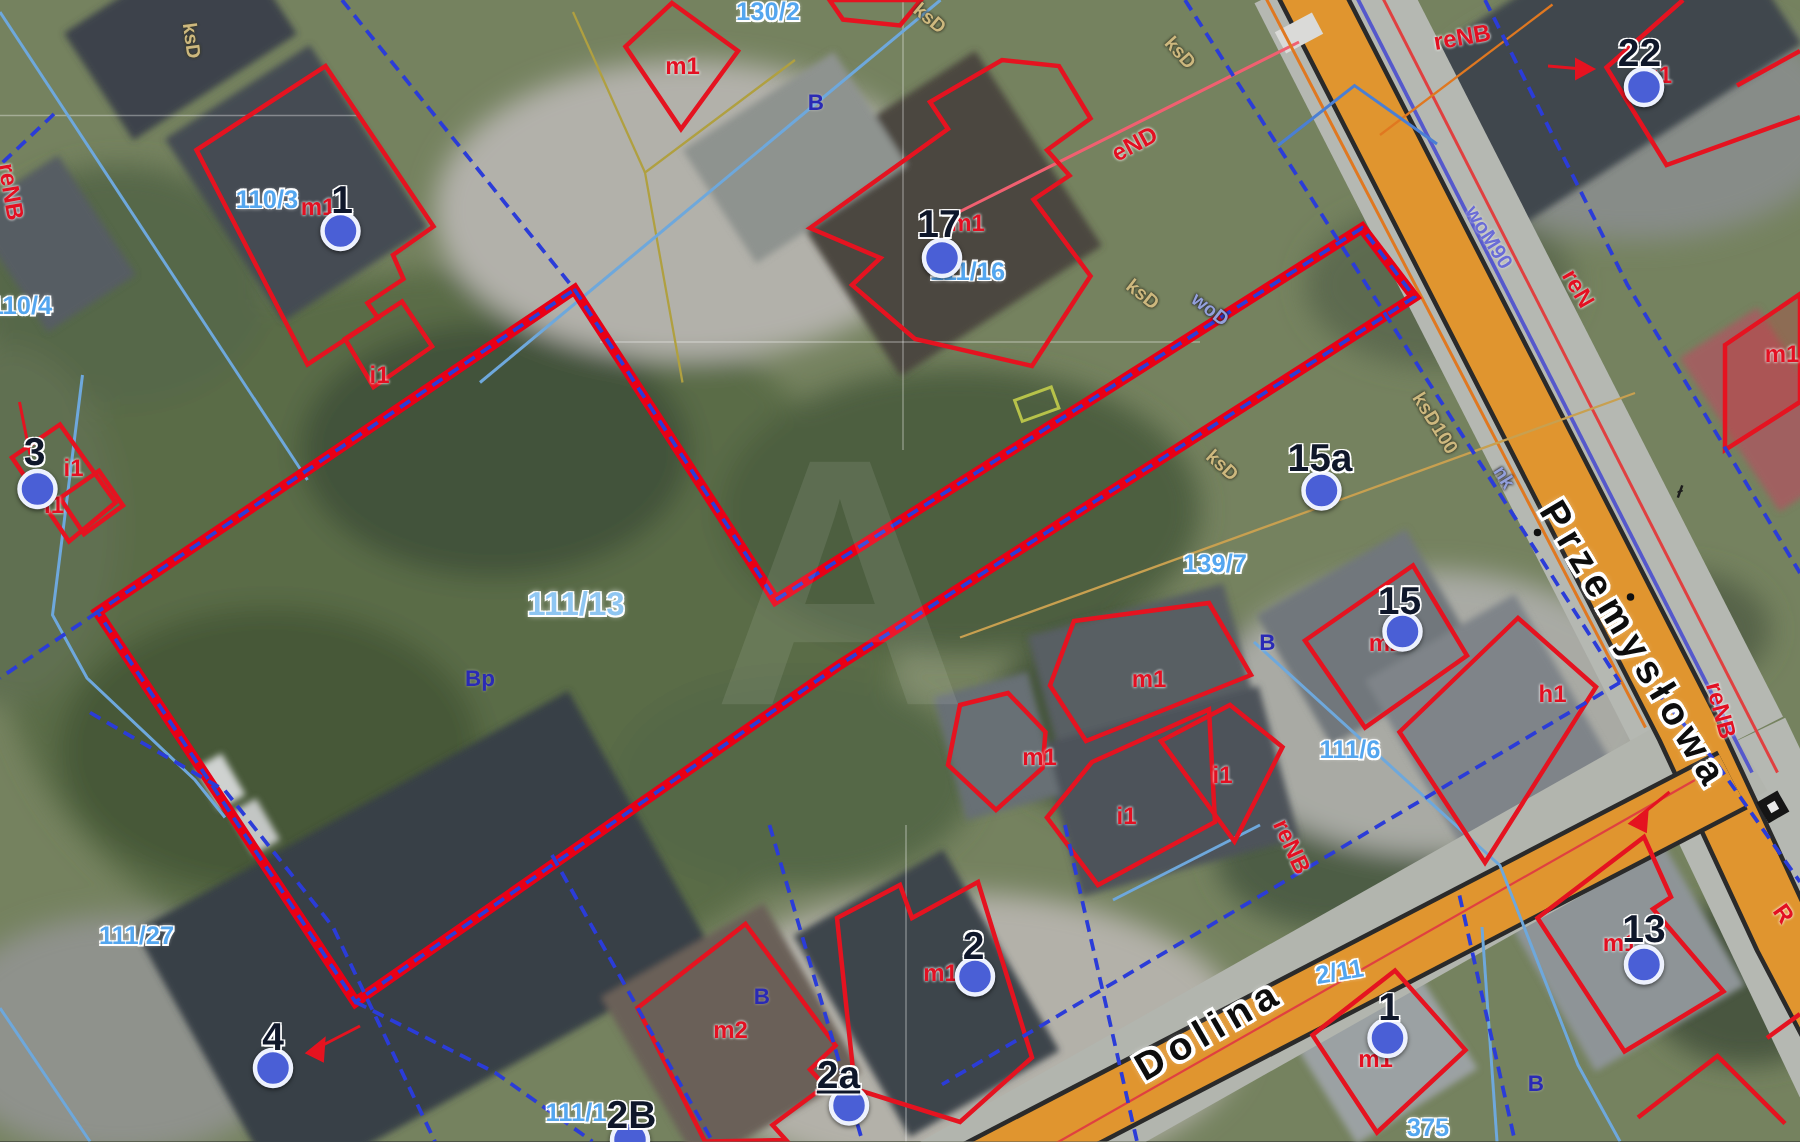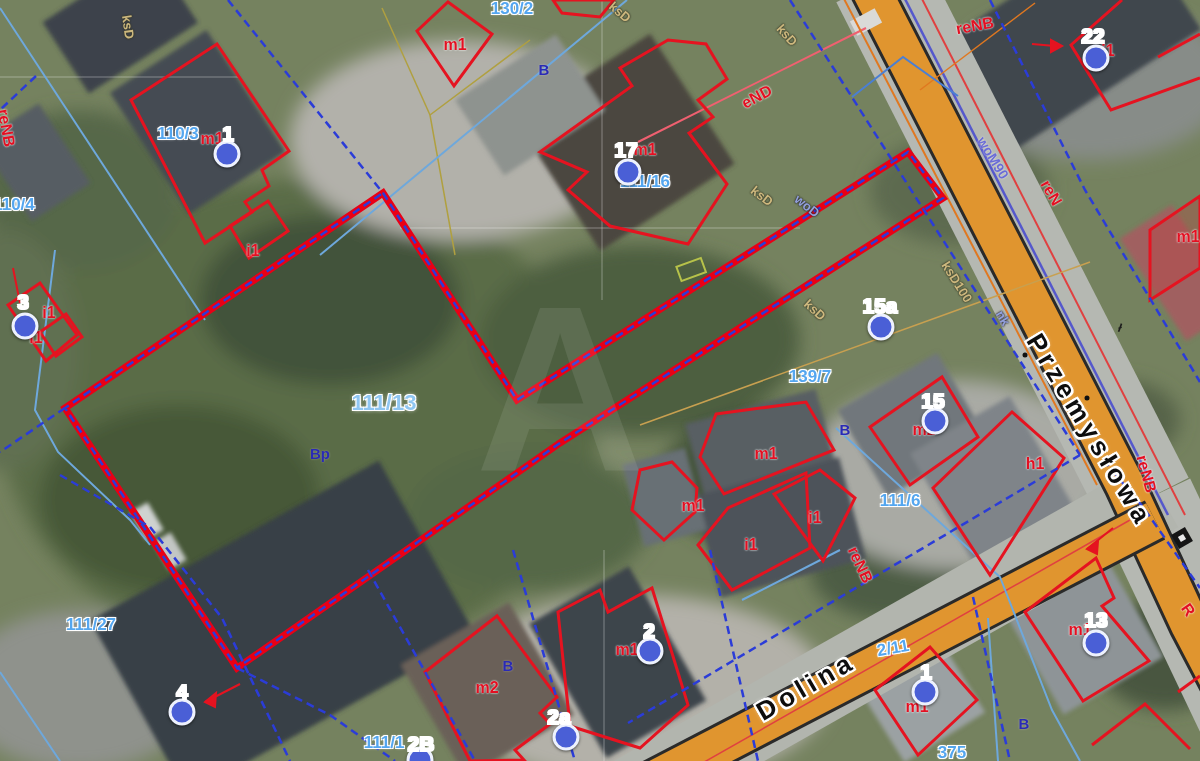--- a/index.html
+++ b/index.html
@@ -12,21 +12,21 @@
   #labels{position:absolute;left:0;top:0;width:100%;height:100%;}
   .lbl{
     position:absolute;transform:translate(-50%,-50%);
     white-space:nowrap;font-weight:bold;line-height:1;
     font-family:"Liberation Sans",sans-serif;pointer-events:none;
   }
   .pc{color:#54a6ef;font-size:17px;
       text-shadow:-1px -1px 0 #fff,1px -1px 0 #fff,-1px 1px 0 #fff,1px 1px 0 #fff,0 0 3px #fff;}
   .pcb{color:#8fc6f2;font-size:22px;
       text-shadow:-1px -1px 0 #fff,1px -1px 0 #fff,-1px 1px 0 #fff,1px 1px 0 #fff,0 0 4px #fff;}
-  .pt{color:#ffffff;font-size:21px;
+  .pt{color:#0f172a;font-size:26px;
       text-shadow:-1px -1px 0 #fff,1px -1px 0 #fff,-1px 1px 0 #fff,1px 1px 0 #fff;}
   .bd{color:#e31022;font-size:16px;
       text-shadow:0 0 2px rgba(255,255,255,.75),0 0 2px rgba(255,255,255,.75);}
   .zn{color:#2a2ab5;font-size:15px;text-shadow:0 0 2px rgba(255,255,255,.4);}
   .ut{color:#cdb87e;font-size:13px;text-shadow:0 0 2px #3a3a28,0 0 2px #3a3a28;}
   .ub{color:#93a0dc;font-size:13px;text-shadow:0 0 2px #26262e,0 0 2px #26262e;}
   .up{color:#6a6cd6;font-size:14px;text-shadow:0 0 2px #e8e8e8;}
   .uk{color:#1c1c1c;font-size:12px;}
   .st{color:#0d0d0d;font-size:26px;letter-spacing:5px;
       text-shadow:-2px -2px 0 #fff,2px -2px 0 #fff,-2px 2px 0 #fff,2px 2px 0 #fff,
@@ -284,21 +284,21 @@
       <span class="lbl pt" style="left: 1093px; top: 35px;">22</span>
       <div class="dot" style="left: 881px; top: 327px;"></div>
       <span class="lbl pt" style="left: 880px; top: 305px;">15a</span>
       <div class="dot" style="left: 935px; top: 421px;"></div>
       <span class="lbl pt" style="left: 933px; top: 400px;">15</span>
       <div class="dot" style="left: 182px; top: 712px;"></div>
       <span class="lbl pt" style="left: 182px; top: 691px;">4</span>
       <div class="dot" style="left: 650px; top: 651px;"></div>
       <span class="lbl pt" style="left: 649px; top: 630px;">2</span>
       <div class="dot" style="left: 566px; top: 737px;"></div>
-      <span class="lbl pt" style="left: 559px; top: 716px;">2a</span>
+      <span class="lbl pt" style="left: 559px; top: 716px; text-decoration: underline;">2a</span>
       <div class="dot" style="left: 925px; top: 692px;"></div>
       <span class="lbl pt" style="left: 926px; top: 671px;">1</span>
       <div class="dot" style="left: 1096px; top: 643px;"></div>
       <span class="lbl pt" style="left: 1096px; top: 619px;">13</span>
       <div class="dot" style="left: 420px; top: 760px;"></div>
       <span class="lbl pt" style="left: 421px; top: 743px;">2B</span>
     </div>
 
 </div>
 

